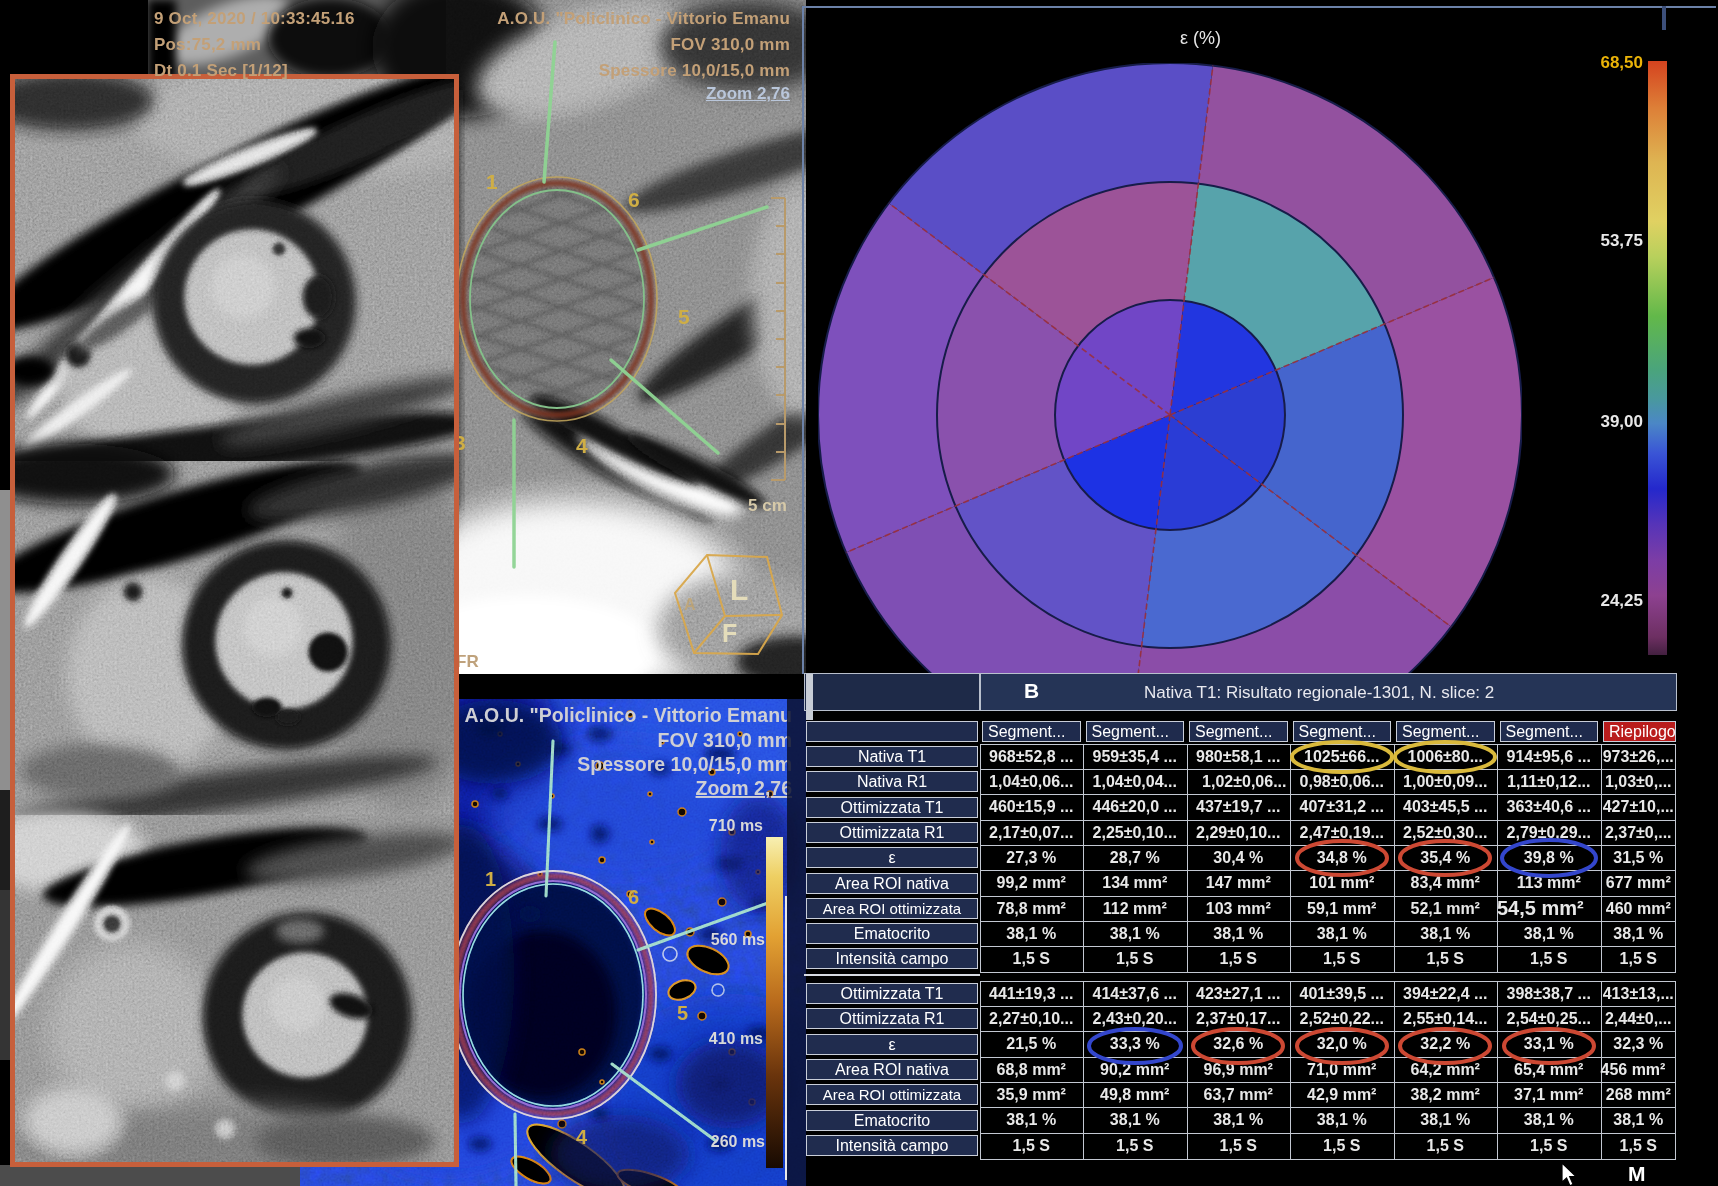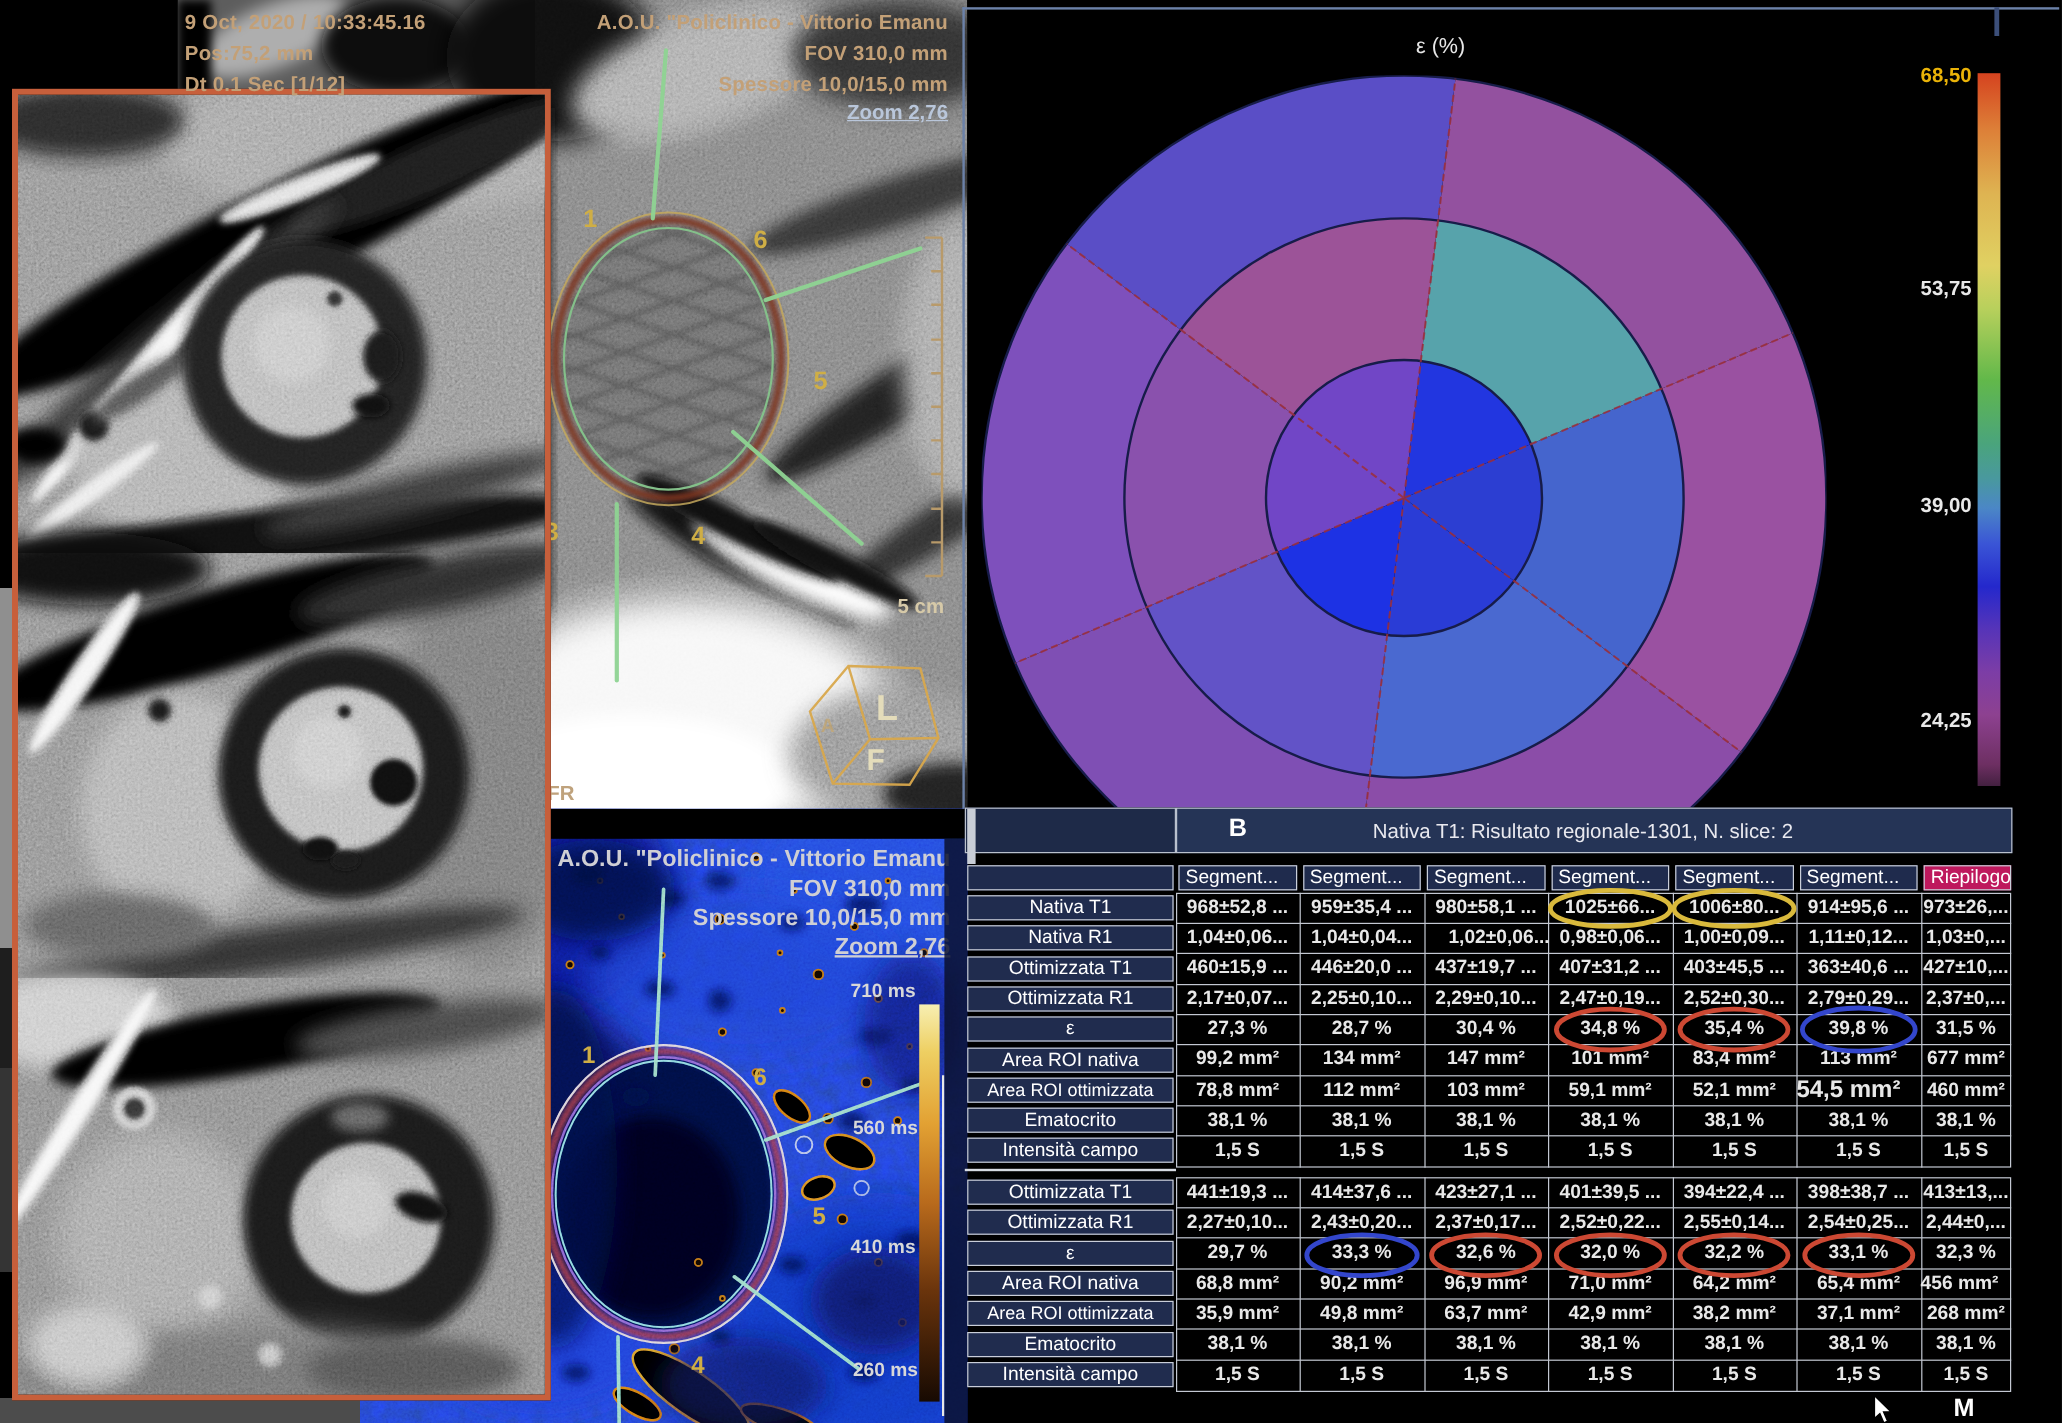--- a/index.html
+++ b/index.html
@@ -402,21 +402,21 @@
 <div class="ab" style="left:220px;top:6px;color:#fff;font-size:21px;font-weight:bold;">B</div>
 <div class="ab" style="left:340px;top:10px;color:#e9e9ef;font-size:17px;">Nativa T1: Risultato regionale-1301, N. slice: 2</div>
 <div class="ab" style="left:2px;top:1px;width:7px;height:46px;background:#c8cdd6;"></div>
 <div class="ab" style="left:2px;top:48px;width:172px;height:21px;background:#1f2b4d;border:1px solid #c9ced9;"></div>
 <div class="ab" style="left:178.0px;top:48px;width:98.5px;height:21px;background:#1f2b4d;border:1px solid #c9ced9;color:#fff;line-height:19px;padding-left:5px;">Segment...</div>
 <div class="ab" style="left:281.5px;top:48px;width:98.5px;height:21px;background:#1f2b4d;border:1px solid #c9ced9;color:#fff;line-height:19px;padding-left:5px;">Segment...</div>
 <div class="ab" style="left:385.0px;top:48px;width:98.5px;height:21px;background:#1f2b4d;border:1px solid #c9ced9;color:#fff;line-height:19px;padding-left:5px;">Segment...</div>
 <div class="ab" style="left:488.5px;top:48px;width:98.5px;height:21px;background:#1f2b4d;border:1px solid #c9ced9;color:#fff;line-height:19px;padding-left:5px;">Segment...</div>
 <div class="ab" style="left:592.0px;top:48px;width:98.5px;height:21px;background:#1f2b4d;border:1px solid #c9ced9;color:#fff;line-height:19px;padding-left:5px;">Segment...</div>
 <div class="ab" style="left:695.5px;top:48px;width:98.5px;height:21px;background:#1f2b4d;border:1px solid #c9ced9;color:#fff;line-height:19px;padding-left:5px;">Segment...</div>
-<div class="ab" style="left:799.0px;top:48px;width:72.5px;height:21px;background:#be185d;border:1px solid #c9ced9;color:#fff;line-height:19px;padding-left:5px;">Riepilogo</div>
+<div class="ab" style="left:799.0px;top:48px;width:72.5px;height:21px;background:#b91c1c;border:1px solid #c9ced9;color:#fff;line-height:19px;padding-left:5px;">Riepilogo</div>
 <div class="ab" style="left:2px;top:73.0px;width:172px;height:21px;background:#202c4e;border:1px solid #c9ced9;color:#fff;line-height:20px;text-align:center;font-size:16px;">Nativa T1</div>
 <div class="ab" style="left:2px;top:98.3px;width:172px;height:21px;background:#202c4e;border:1px solid #c9ced9;color:#fff;line-height:20px;text-align:center;font-size:16px;">Nativa R1</div>
 <div class="ab" style="left:2px;top:123.6px;width:172px;height:21px;background:#202c4e;border:1px solid #c9ced9;color:#fff;line-height:20px;text-align:center;font-size:16px;">Ottimizzata T1</div>
 <div class="ab" style="left:2px;top:148.9px;width:172px;height:21px;background:#202c4e;border:1px solid #c9ced9;color:#fff;line-height:20px;text-align:center;font-size:16px;">Ottimizzata R1</div>
 <div class="ab" style="left:2px;top:174.2px;width:172px;height:21px;background:#202c4e;border:1px solid #c9ced9;color:#fff;line-height:20px;text-align:center;font-size:16px;">ε</div>
 <div class="ab" style="left:2px;top:199.5px;width:172px;height:21px;background:#202c4e;border:1px solid #c9ced9;color:#fff;line-height:20px;text-align:center;font-size:16px;">Area ROI nativa</div>
 <div class="ab" style="left:2px;top:224.8px;width:172px;height:21px;background:#202c4e;border:1px solid #c9ced9;color:#fff;line-height:20px;text-align:center;font-size:15px;">Area ROI ottimizzata</div>
 <div class="ab" style="left:2px;top:250.1px;width:172px;height:21px;background:#202c4e;border:1px solid #c9ced9;color:#fff;line-height:20px;text-align:center;font-size:16px;">Ematocrito</div>
 <div class="ab" style="left:2px;top:275.4px;width:172px;height:21px;background:#202c4e;border:1px solid #c9ced9;color:#fff;line-height:20px;text-align:center;font-size:16px;">Intensità campo</div>
 <div class="ab" style="left:175.5px;top:70.7px;width:696.5px;height:229.7px;border:1px solid #c3c8d2;background:#000;"></div>
@@ -436,21 +436,21 @@
 <div class="ab" style="left:175.5px;top:273.1px;width:696.5px;height:1px;background:#c3c8d2;"></div>
 <div class="ab wt" style="left:175.5px;top:70.7px;width:103.5px;height:25.3px;line-height:25.3px;text-align:center;font-weight:bold;font-size:16px;">968±52,8 ...</div>
 <div class="ab wt" style="left:279.0px;top:70.7px;width:103.5px;height:25.3px;line-height:25.3px;text-align:center;font-weight:bold;font-size:16px;">959±35,4 ...</div>
 <div class="ab wt" style="left:382.5px;top:70.7px;width:103.5px;height:25.3px;line-height:25.3px;text-align:center;font-weight:bold;font-size:16px;">980±58,1 ...</div>
 <div class="ab wt" style="left:486.0px;top:70.7px;width:103.5px;height:25.3px;line-height:25.3px;text-align:center;font-weight:bold;font-size:16px;">1025±66...</div>
 <div class="ab wt" style="left:589.5px;top:70.7px;width:103.5px;height:25.3px;line-height:25.3px;text-align:center;font-weight:bold;font-size:16px;">1006±80...</div>
 <div class="ab wt" style="left:693.0px;top:70.7px;width:103.5px;height:25.3px;line-height:25.3px;text-align:center;font-weight:bold;font-size:16px;">914±95,6 ...</div>
 <div class="ab wt" style="left:796.5px;top:70.7px;width:75.5px;height:25.3px;line-height:25.3px;text-align:center;font-weight:bold;font-size:16px;">973±26,...</div>
 <div class="ab wt" style="left:175.5px;top:96.0px;width:103.5px;height:25.3px;line-height:25.3px;text-align:center;font-weight:bold;font-size:16px;">1,04±0,06...</div>
 <div class="ab wt" style="left:279.0px;top:96.0px;width:103.5px;height:25.3px;line-height:25.3px;text-align:center;font-weight:bold;font-size:16px;">1,04±0,04...</div>
-<div class="ab wt" style="left:403px;top:96.0px;width:103.5px;height:25.3px;line-height:25.3px;text-align:left;font-weight:bold;font-size:16px;">1,02±0,06...</div>
+<div class="ab wt" style="left:379px;top:96.0px;width:103.5px;height:25.3px;line-height:25.3px;text-align:right;font-weight:bold;font-size:16px;">1,02±0,06...</div>
 <div class="ab wt" style="left:486.0px;top:96.0px;width:103.5px;height:25.3px;line-height:25.3px;text-align:center;font-weight:bold;font-size:16px;">0,98±0,06...</div>
 <div class="ab wt" style="left:589.5px;top:96.0px;width:103.5px;height:25.3px;line-height:25.3px;text-align:center;font-weight:bold;font-size:16px;">1,00±0,09...</div>
 <div class="ab wt" style="left:693.0px;top:96.0px;width:103.5px;height:25.3px;line-height:25.3px;text-align:center;font-weight:bold;font-size:16px;">1,11±0,12...</div>
 <div class="ab wt" style="left:796.5px;top:96.0px;width:75.5px;height:25.3px;line-height:25.3px;text-align:center;font-weight:bold;font-size:16px;">1,03±0,...</div>
 <div class="ab wt" style="left:175.5px;top:121.3px;width:103.5px;height:25.3px;line-height:25.3px;text-align:center;font-weight:bold;font-size:16px;">460±15,9 ...</div>
 <div class="ab wt" style="left:279.0px;top:121.3px;width:103.5px;height:25.3px;line-height:25.3px;text-align:center;font-weight:bold;font-size:16px;">446±20,0 ...</div>
 <div class="ab wt" style="left:382.5px;top:121.3px;width:103.5px;height:25.3px;line-height:25.3px;text-align:center;font-weight:bold;font-size:16px;">437±19,7 ...</div>
 <div class="ab wt" style="left:486.0px;top:121.3px;width:103.5px;height:25.3px;line-height:25.3px;text-align:center;font-weight:bold;font-size:16px;">407±31,2 ...</div>
 <div class="ab wt" style="left:589.5px;top:121.3px;width:103.5px;height:25.3px;line-height:25.3px;text-align:center;font-weight:bold;font-size:16px;">403±45,5 ...</div>
 <div class="ab wt" style="left:693.0px;top:121.3px;width:103.5px;height:25.3px;line-height:25.3px;text-align:center;font-weight:bold;font-size:16px;">363±40,6 ...</div>
@@ -525,21 +525,21 @@
 <div class="ab wt" style="left:589.5px;top:307.7px;width:103.5px;height:25.3px;line-height:25.3px;text-align:center;font-weight:bold;font-size:16px;">394±22,4 ...</div>
 <div class="ab wt" style="left:693.0px;top:307.7px;width:103.5px;height:25.3px;line-height:25.3px;text-align:center;font-weight:bold;font-size:16px;">398±38,7 ...</div>
 <div class="ab wt" style="left:796.5px;top:307.7px;width:75.5px;height:25.3px;line-height:25.3px;text-align:center;font-weight:bold;font-size:16px;">413±13,...</div>
 <div class="ab wt" style="left:175.5px;top:333.0px;width:103.5px;height:25.3px;line-height:25.3px;text-align:center;font-weight:bold;font-size:16px;">2,27±0,10...</div>
 <div class="ab wt" style="left:279.0px;top:333.0px;width:103.5px;height:25.3px;line-height:25.3px;text-align:center;font-weight:bold;font-size:16px;">2,43±0,20...</div>
 <div class="ab wt" style="left:382.5px;top:333.0px;width:103.5px;height:25.3px;line-height:25.3px;text-align:center;font-weight:bold;font-size:16px;">2,37±0,17...</div>
 <div class="ab wt" style="left:486.0px;top:333.0px;width:103.5px;height:25.3px;line-height:25.3px;text-align:center;font-weight:bold;font-size:16px;">2,52±0,22...</div>
 <div class="ab wt" style="left:589.5px;top:333.0px;width:103.5px;height:25.3px;line-height:25.3px;text-align:center;font-weight:bold;font-size:16px;">2,55±0,14...</div>
 <div class="ab wt" style="left:693.0px;top:333.0px;width:103.5px;height:25.3px;line-height:25.3px;text-align:center;font-weight:bold;font-size:16px;">2,54±0,25...</div>
 <div class="ab wt" style="left:796.5px;top:333.0px;width:75.5px;height:25.3px;line-height:25.3px;text-align:center;font-weight:bold;font-size:16px;">2,44±0,...</div>
-<div class="ab wt" style="left:175.5px;top:358.3px;width:103.5px;height:25.3px;line-height:25.3px;text-align:center;font-weight:bold;font-size:16px;">29,7 %</div>
+<div class="ab wt" style="left:175.5px;top:358.3px;width:103.5px;height:25.3px;line-height:25.3px;text-align:center;font-weight:bold;font-size:16px;">21,5 %</div>
 <div class="ab wt" style="left:279.0px;top:358.3px;width:103.5px;height:25.3px;line-height:25.3px;text-align:center;font-weight:bold;font-size:16px;">33,3 %</div>
 <div class="ab wt" style="left:382.5px;top:358.3px;width:103.5px;height:25.3px;line-height:25.3px;text-align:center;font-weight:bold;font-size:16px;">32,6 %</div>
 <div class="ab wt" style="left:486.0px;top:358.3px;width:103.5px;height:25.3px;line-height:25.3px;text-align:center;font-weight:bold;font-size:16px;">32,0 %</div>
 <div class="ab wt" style="left:589.5px;top:358.3px;width:103.5px;height:25.3px;line-height:25.3px;text-align:center;font-weight:bold;font-size:16px;">32,2 %</div>
 <div class="ab wt" style="left:693.0px;top:358.3px;width:103.5px;height:25.3px;line-height:25.3px;text-align:center;font-weight:bold;font-size:16px;">33,1 %</div>
 <div class="ab wt" style="left:796.5px;top:358.3px;width:75.5px;height:25.3px;line-height:25.3px;text-align:center;font-weight:bold;font-size:16px;">32,3 %</div>
 <div class="ab wt" style="left:175.5px;top:383.6px;width:103.5px;height:25.3px;line-height:25.3px;text-align:center;font-weight:bold;font-size:16px;">68,8 mm²</div>
 <div class="ab wt" style="left:279.0px;top:383.6px;width:103.5px;height:25.3px;line-height:25.3px;text-align:center;font-weight:bold;font-size:16px;">90,2 mm²</div>
 <div class="ab wt" style="left:382.5px;top:383.6px;width:103.5px;height:25.3px;line-height:25.3px;text-align:center;font-weight:bold;font-size:16px;">96,9 mm²</div>
 <div class="ab wt" style="left:486.0px;top:383.6px;width:103.5px;height:25.3px;line-height:25.3px;text-align:center;font-weight:bold;font-size:16px;">71,0 mm²</div>

